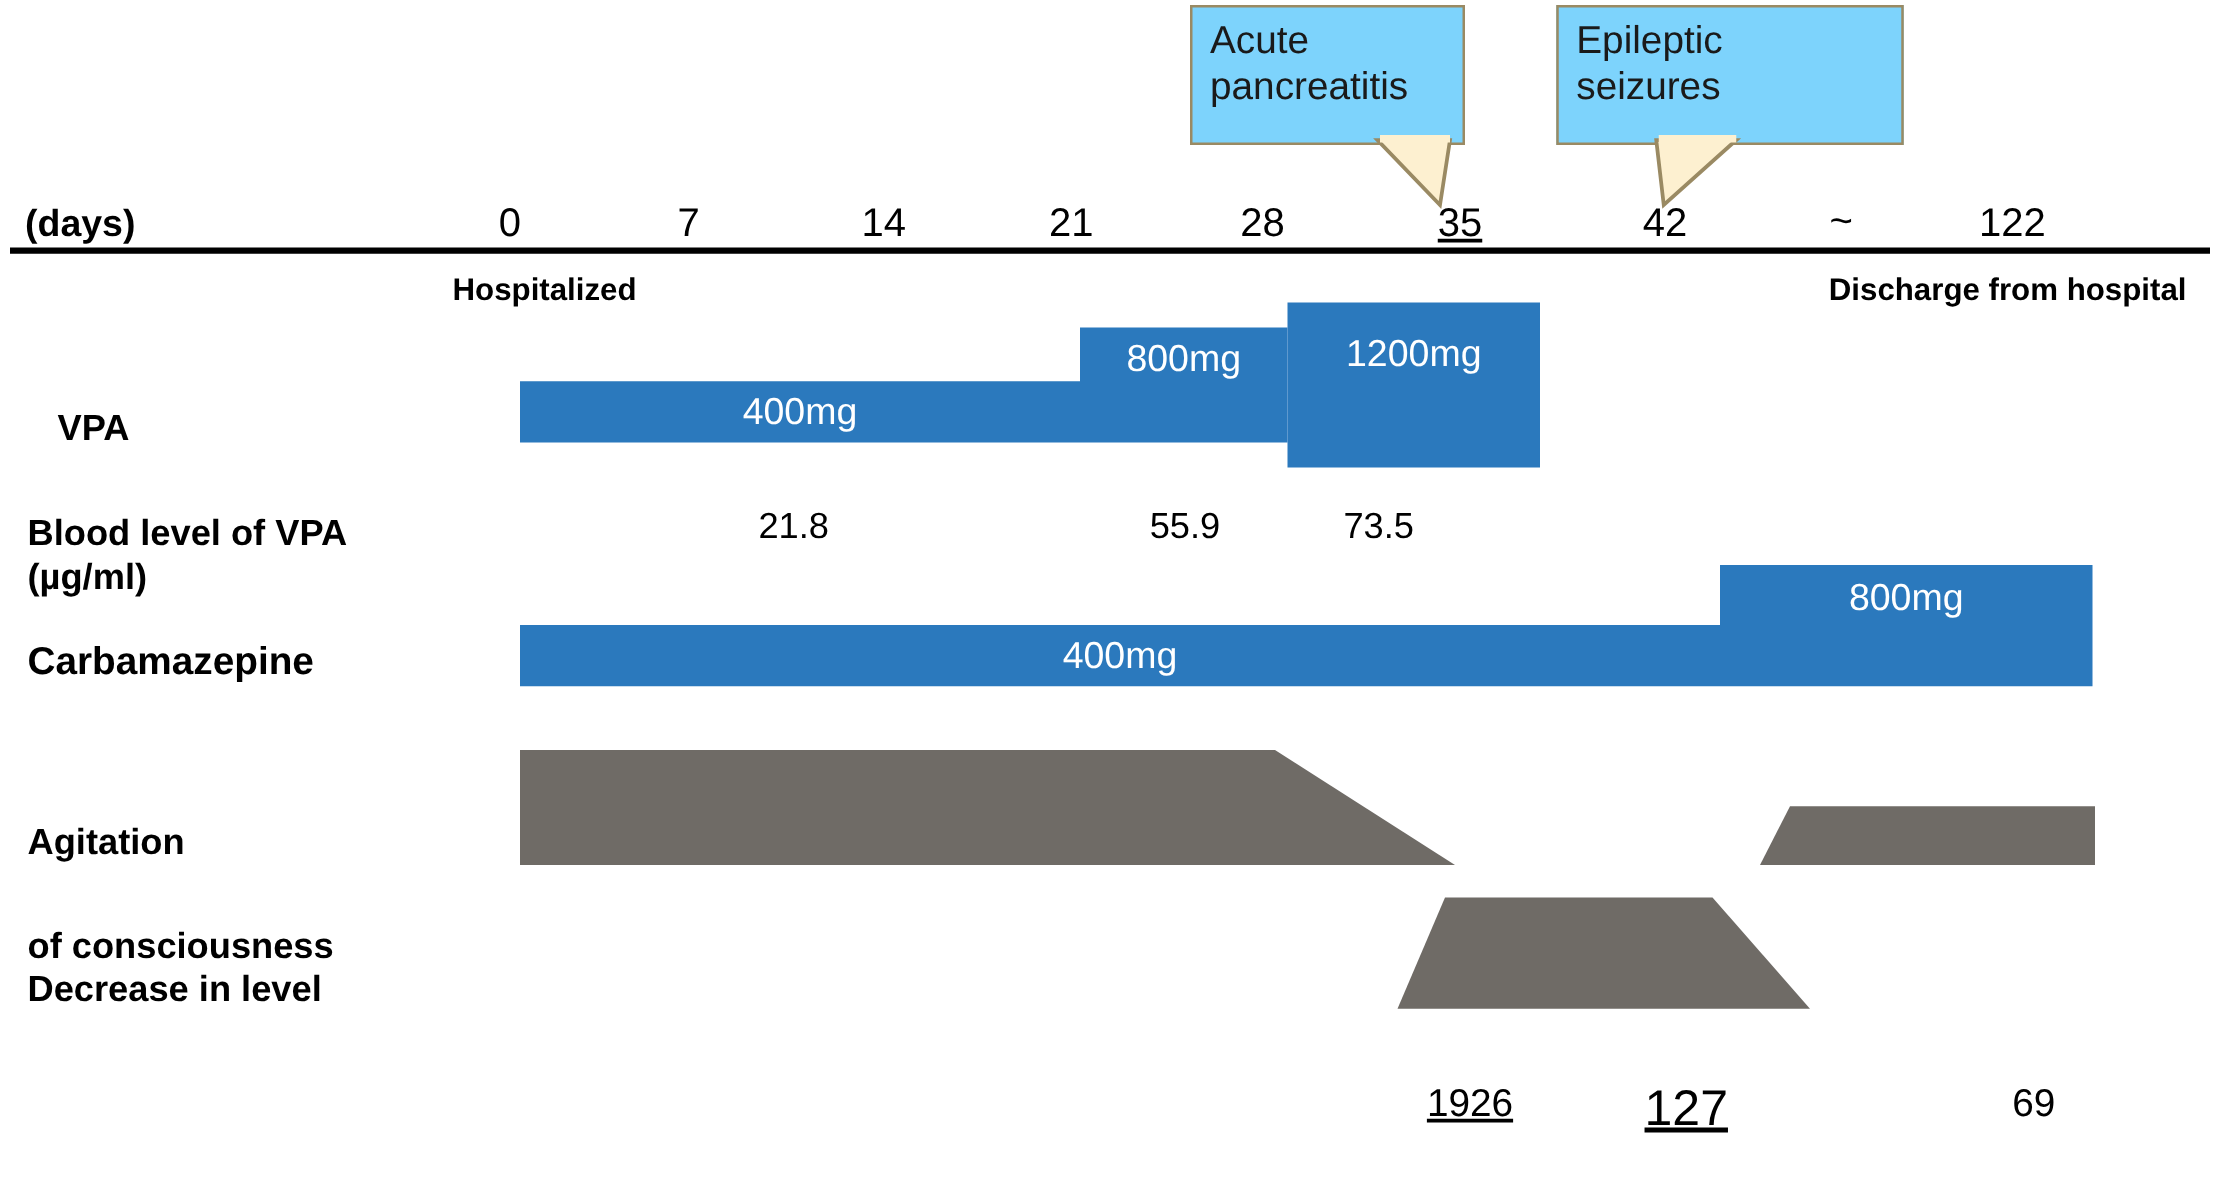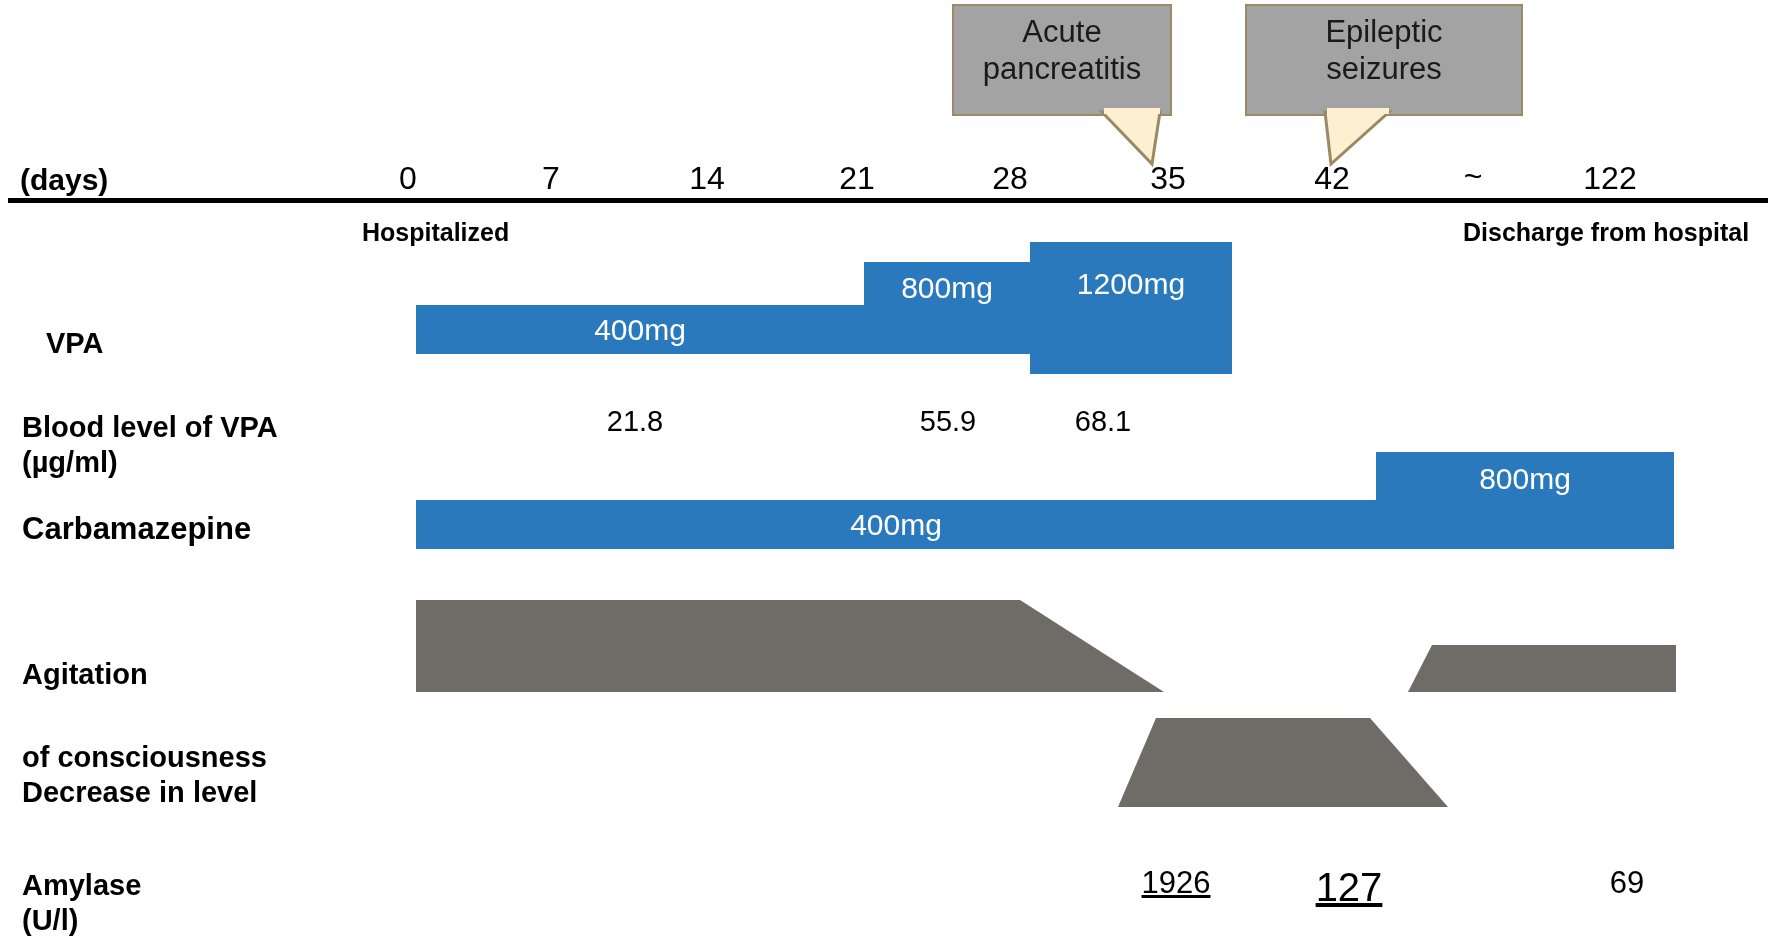--- a/index.html
+++ b/index.html
@@ -15,23 +15,23 @@
     position: relative;
     width: 1772px;
     height: 946px;
     overflow: hidden;
     background: #ffffff;
   }
   .abs { position: absolute; }
 
   
   .callout {
-    background: #a3a3a3;
+    background: #7dd3fc;
     border: 2px solid #9a8a63;
-    text-align: center;
+    text-align: left;
     font-size: 31px;
     font-weight: 400;
     line-height: 1.18;
     color: #1a1a1a;
     padding: 8px 14px;
     box-sizing: border-box;
   }
 
   
   .axis-line {
@@ -117,21 +117,21 @@
 
   <div class="abs axis-line" style="left:8px; top:198px; width:1760px;"></div>
 
   <div class="abs axis-label" style="left:20px; top:163px;">(days)</div>
 
   <div class="abs tick-label" style="left:388px; top:160px; width:40px;">0</div>
   <div class="abs tick-label" style="left:531px; top:160px; width:40px;">7</div>
   <div class="abs tick-label" style="left:684px; top:160px; width:46px;">14</div>
   <div class="abs tick-label" style="left:834px; top:160px; width:46px;">21</div>
   <div class="abs tick-label" style="left:987px; top:160px; width:46px;">28</div>
-  <div class="abs tick-label" style="left:1145px; top:160px; width:46px;">35</div>
+  <div class="abs tick-label" style="left:1145px; top:160px; width:46px;text-decoration:underline;">35</div>
   <div class="abs tick-label" style="left:1309px; top:160px; width:46px;">42</div>
   <div class="abs tick-label" style="left:1450px; top:158px; width:46px;">~</div>
   <div class="abs tick-label" style="left:1575px; top:160px; width:70px;">122</div>
 
   <div class="abs event-label" style="left:362px; top:218px;">Hospitalized</div>
   <div class="abs event-label" style="left:1463px; top:218px;">Discharge from hospital</div>
 
   <div class="abs row-label" style="left:22px; top:326px;margin-left:24px;">VPA</div>
 
   <div class="abs bar" style="left:416px; top:305px; width:448px; height:49px;">
@@ -144,21 +144,21 @@
     <span style="position:relative; top:-24px;">1200mg</span>
   </div>
 
   <div class="abs row-label" style="left:22px; top:410px;">
     <div>Blood level of VPA</div>
     <div>(µg/ml)</div>
   </div>
 
   <div class="abs value" style="left:590px; top:405px; width:90px;">21.8</div>
   <div class="abs value" style="left:903px; top:405px; width:90px;">55.9</div>
-  <div class="abs value" style="left:1058px; top:405px; width:90px;">68.1</div>
+  <div class="abs value" style="left:1058px; top:405px; width:90px;">73.5</div>
 
   <div class="abs row-label" style="left:22px; top:510px; font-weight:700; font-size:31px;">Carbamazepine</div>
 
   <div class="abs bar" style="left:416px; top:500px; width:960px; height:49px;">
     <span>400mg</span>
   </div>
   <div class="abs bar" style="left:1376px; top:452px; width:298px; height:97px;">
     <span style="position:relative; top:-22px;">800mg</span>
   </div>
 
@@ -173,22 +173,18 @@
 
   <div class="abs row-label" style="left:22px; top:740px;">
     <div>of consciousness</div>
     <div>Decrease in level</div>
   </div>
 
   <svg class="abs" style="left:1118px; top:718px;" width="330" height="89" viewBox="0 0 330 89">
     <polygon points="38,0 252,0 330,89 0,89" fill="#6f6b66"></polygon>
   </svg>
 
-  <div class="abs row-label" style="left:22px; top:868px;">
-    <div>Amylase</div>
-    <div>(U/l)</div>
-  </div>
 
   <div class="abs value value-underline" style="left:1118px; top:865px; width:116px; font-size:31px;">1926</div>
   <div class="abs value value-underline" style="left:1300px; top:865px; width:98px; font-size:40px;">127</div>
   <div class="abs value" style="left:1590px; top:865px; width:74px; font-size:31px;">69</div>
 
 </div>
 
 </body></html>

